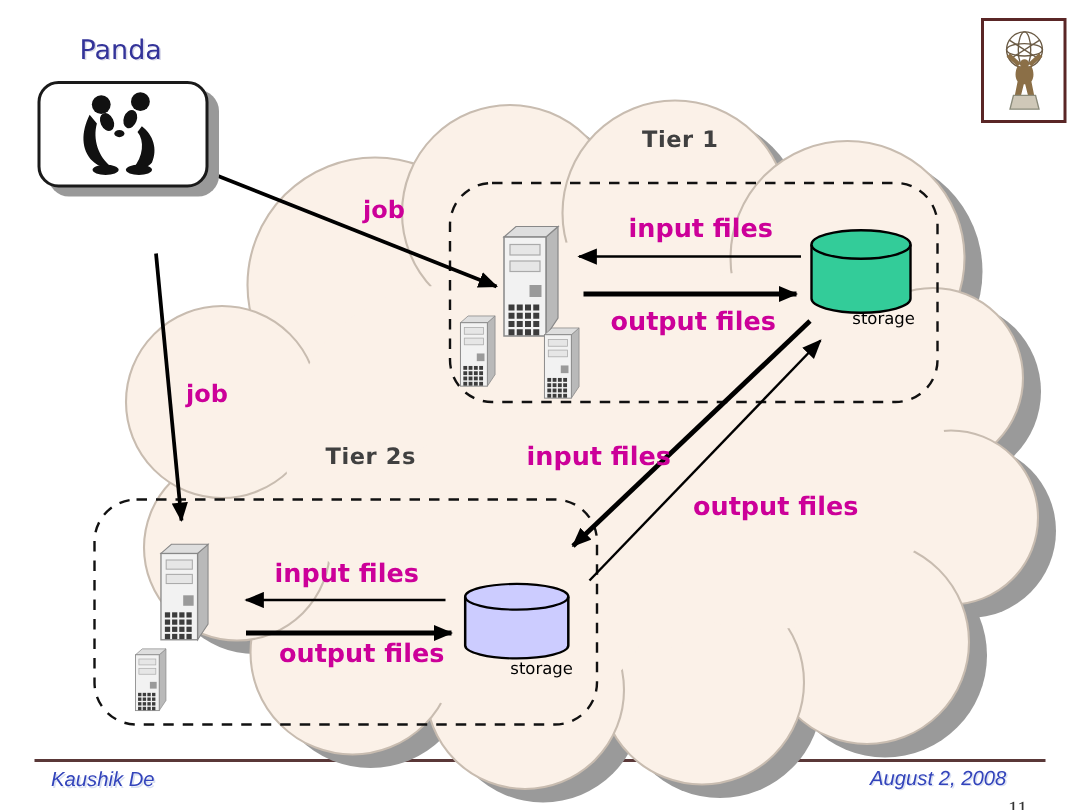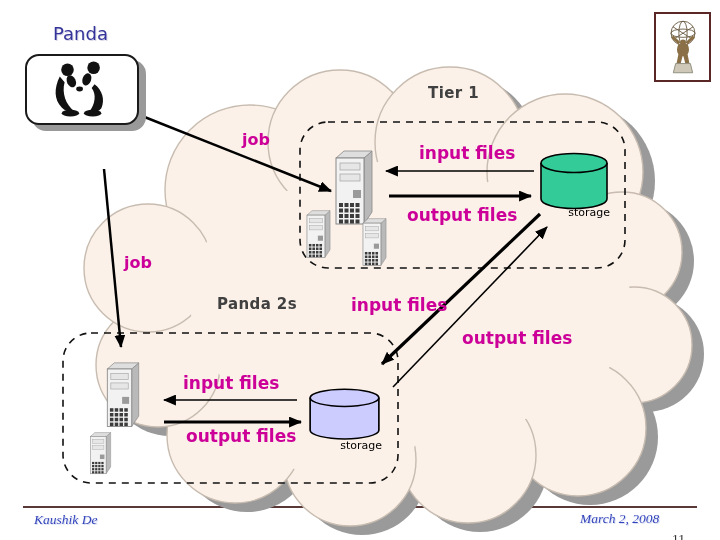--- a/index.html
+++ b/index.html
@@ -11,21 +11,21 @@
   .tier-label{color:#404040;font-size:15px;font-weight:600;letter-spacing:.4px;white-space:nowrap;}
   .slide-title{color:#333399;font-size:24px;font-weight:bold;text-shadow:1px 1px 0 #d8d8e8;}
   .panda-title{color:#333399;font-size:18px;text-shadow:1px 1px 0 #d8d8e8;}
   .panda-box{background:#fff;border:2px solid #1a1a1a;border-radius:14px;
              box-shadow:7px 6px 0 #999999;display:flex;align-items:center;justify-content:center;}
   .atlas-box{background:#fff;border:2px solid #5a2626;display:flex;align-items:center;justify-content:center;}
   .cyl-wrap{width:72px;height:62px;}
   .cyl-label{position:absolute;left:0;right:0;top:24px;text-align:right;
              font-size:11px;color:#000;white-space:nowrap;margin-top:31px;}
   .footer-line{border-top:2px solid #5a3838;}
-  .footer-text{font-family:Liberation Serif, serif;font-style:italic;font-size:13.5px;
+  .footer-text{font-family:Liberation Sans, sans-serif;font-style:italic;font-size:13.5px;
                color:#3344bb;text-shadow:1px 1px 0 #d9e0f2;white-space:nowrap;}
   .page-num{font-family:"Liberation Serif",serif;font-size:13.5px;color:#333;margin-top:20px;}
   svg{display:block;}
 </style>
 </head>
 <body>
 
 <div class="slide">
 
   <div class="abs footer-line" style="left:23px;top:506px;width:674px;height:0;z-index:1;"></div>
@@ -182,37 +182,37 @@
       <ellipse cx="36" cy="12" rx="33" ry="9.5" fill="#33CC99" stroke="#000" stroke-width="1.6"></ellipse>
     </svg>
     <span class="cyl-label">storage</span>
   </div>
 
   <div class="abs magenta-label" style="left:351px;top:295px;z-index:5;">input files</div>
   <div class="abs magenta-label" style="left:462px;top:328px;z-index:5;">output files</div>
 
   <div class="abs job-label" style="left:124px;top:253px;z-index:5;">job</div>
 
-  <div class="abs tier-label" style="left:217px;top:295px;z-index:5;">Panda 2s</div>
+  <div class="abs tier-label" style="left:217px;top:295px;z-index:5;">Tier 2s</div>
 
   <svg class="abs" style="left:103px;top:362px;z-index:5;" width="40" height="68">
       <use href="#server"></use>
     </svg>
   <svg class="abs" style="left:87px;top:432px;z-index:5;" width="27" height="44">
       <use href="#server"></use>
     </svg>
 
   <div class="abs magenta-label" style="left:183px;top:373px;z-index:5;">input files</div>
   <div class="abs magenta-label" style="left:186px;top:426px;z-index:5;">output files</div>
 
   <div class="abs cyl-wrap" style="left:307px;top:387px;z-index:5;width:75px;height:56px;">
     <svg width="75" height="56" viewBox="0 0 72 62" preserveAspectRatio="none">
       <path d="M3,12 L3,48 A33,9.5 0 0 0 69,48 L69,12" fill="#CCCCFF" stroke="#000" stroke-width="1.6"></path>
       <ellipse cx="36" cy="12" rx="33" ry="9.5" fill="#CCCCFF" stroke="#000" stroke-width="1.6"></ellipse>
     </svg>
     <span class="cyl-label" style="top:21px;">storage</span>
   </div>
 
   <div class="abs footer-text" style="left:34px;top:512px;z-index:6;">Kaushik De</div>
-  <div class="abs footer-text" style="left:580px;top:511px;z-index:6;">March 2, 2008</div>
+  <div class="abs footer-text" style="left:580px;top:511px;z-index:6;">August 2, 2008</div>
   <div class="abs page-num" style="left:672px;top:511px;z-index:6;">11</div>
 
 </div>
 
 </body></html>

